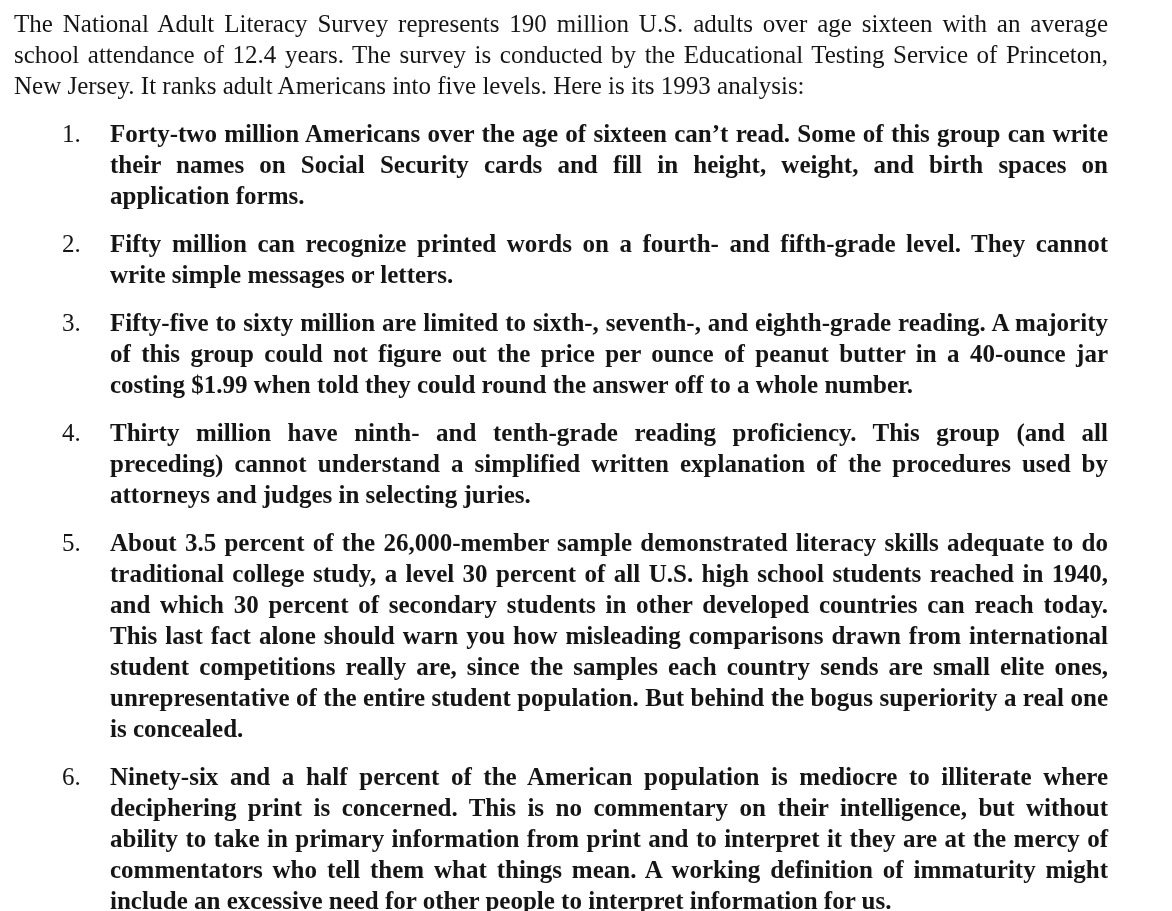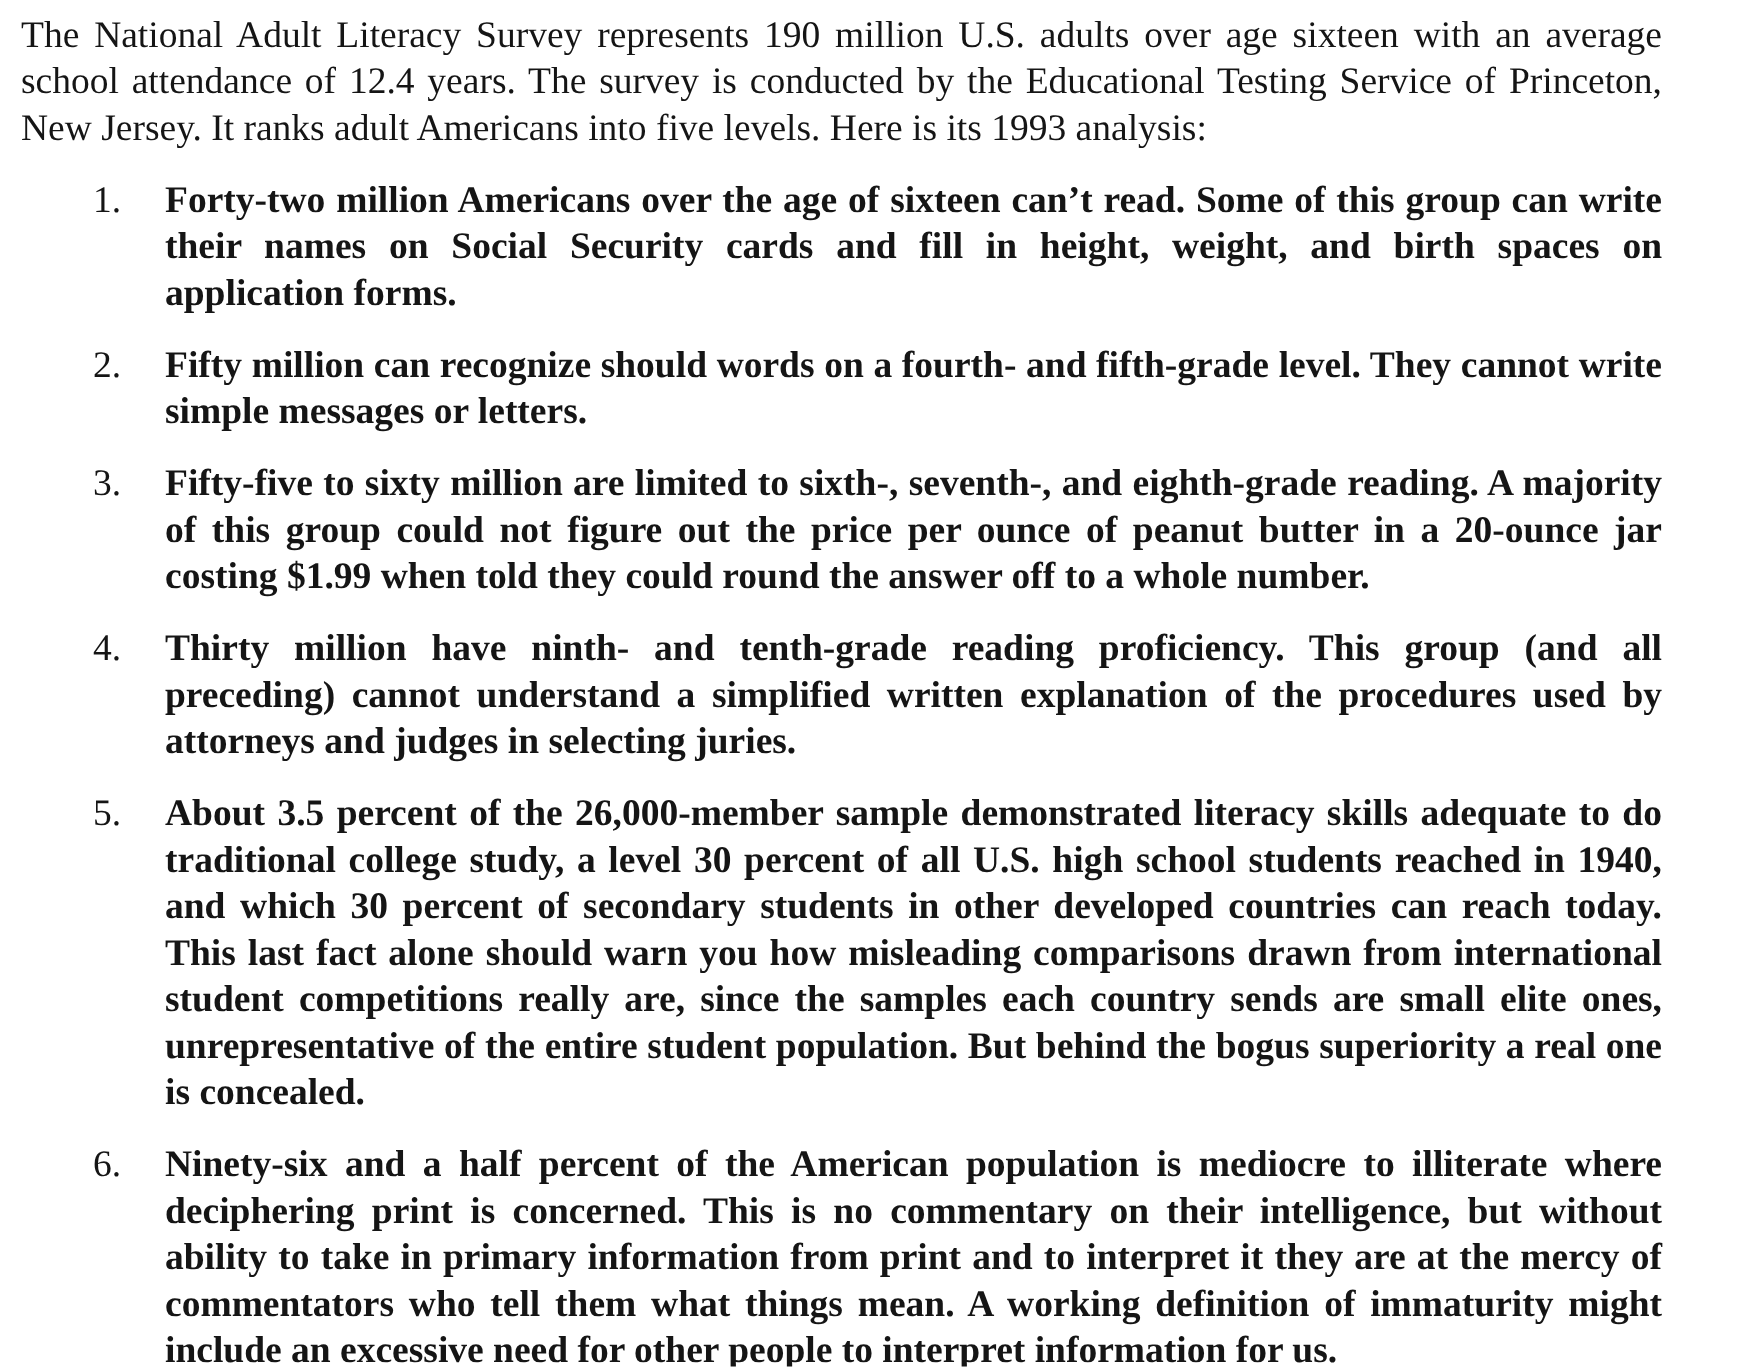--- a/index.html
+++ b/index.html
@@ -54,26 +54,26 @@
 
   <div class="num-list">
 
     <div class="num-item">
       <span class="num">1.</span>
       <div class="body">Forty-two million Americans over the age of sixteen can’t read. Some of this group can write their names on Social Security cards and fill in height, weight, and birth spaces on application forms.</div>
     </div>
 
     <div class="num-item">
       <span class="num">2.</span>
-      <div class="body">Fifty million can recognize should words on a fourth- and fifth-grade level. They cannot write simple messages or letters.</div>
+      <div class="body">Fifty million can recognize printed words on a fourth- and fifth-grade level. They cannot write simple messages or letters.</div>
     </div>
 
     <div class="num-item">
       <span class="num">3.</span>
-      <div class="body">Fifty-five to sixty million are limited to sixth-, seventh-, and eighth-grade reading. A majority of this group could not figure out the price per ounce of peanut butter in a 20-ounce jar costing $1.99 when told they could round the answer off to a whole number.</div>
+      <div class="body">Fifty-five to sixty million are limited to sixth-, seventh-, and eighth-grade reading. A majority of this group could not figure out the price per ounce of peanut butter in a 40-ounce jar costing $1.99 when told they could round the answer off to a whole number.</div>
     </div>
 
     <div class="num-item">
       <span class="num">4.</span>
       <div class="body">Thirty million have ninth- and tenth-grade reading proficiency. This group (and all preceding) cannot understand a simplified written explanation of the procedures used by attorneys and judges in selecting juries.</div>
     </div>
 
     <div class="num-item">
       <span class="num">5.</span>
       <div class="body">About 3.5 percent of the 26,000-member sample demonstrated literacy skills adequate to do traditional college study, a level 30 percent of all U.S. high school students reached in 1940, and which 30 percent of secondary students in other developed countries can reach today. This last fact alone should warn you how misleading comparisons drawn from international student competitions really are, since the samples each country sends are small elite ones, unrepresentative of the entire student population. But behind the bogus superiority a real one is concealed.</div>

